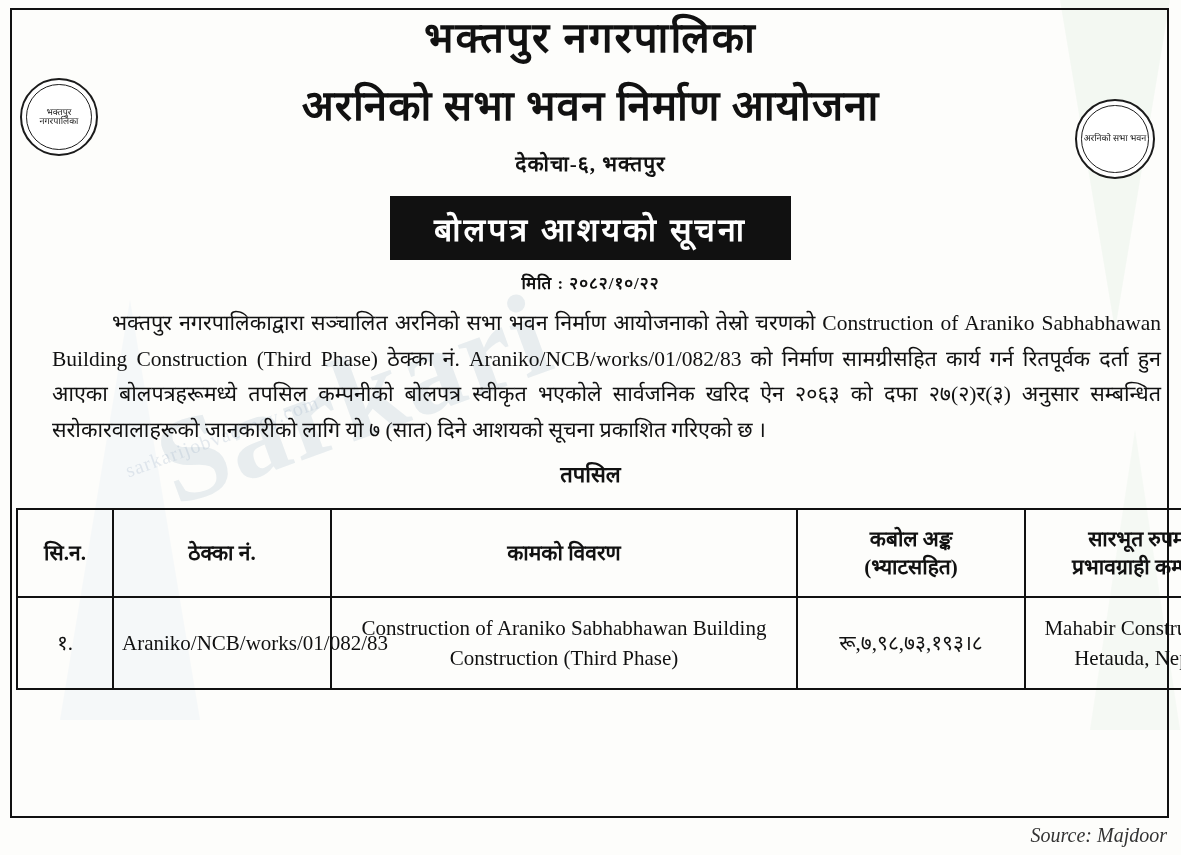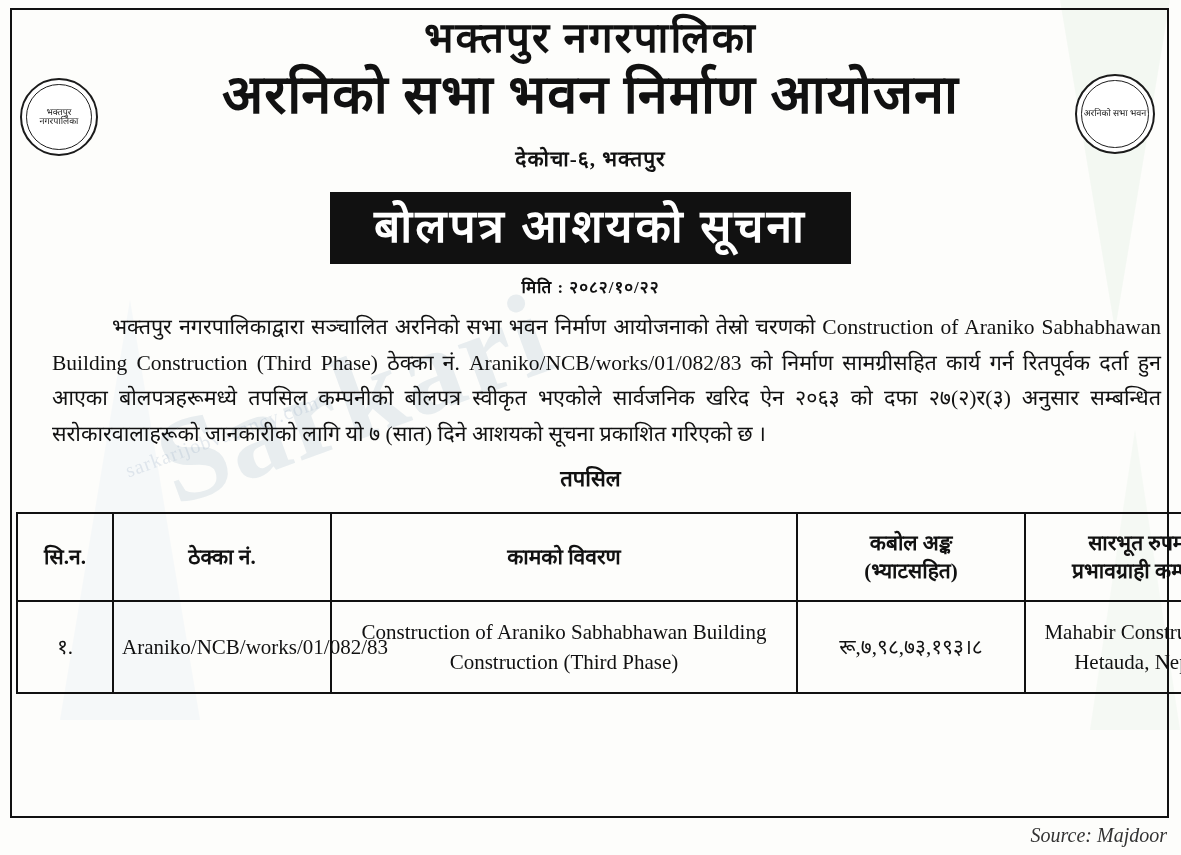--- a/index.html
+++ b/index.html
@@ -94,21 +94,21 @@
     overflow: hidden;
   }
   .seal-left {
     left: 20px;
     top: 78px;
     width: 74px;
     height: 74px;
   }
   .seal-right {
     left: 1075px;
-    top: 74px;
+    top: 99px;
     width: 76px;
     height: 76px;
   }
   .seal-inner {
     width: 86%;
     height: 86%;
     border-radius: 50%;
     border: 1px solid #1b1b1b;
     display: flex;
     align-items: center;
@@ -124,47 +124,47 @@
     text-align: center;
     padding-top: 14px;
   }
   .title-line1 {
     font-size: 42px;
     font-weight: bold;
     letter-spacing: 2px;
     line-height: 1.15;
   }
   .title-line2 {
-    font-size: 54px;
+    font-size: 42px;
     font-weight: bold;
     letter-spacing: 1px;
     line-height: 1.15;
-    margin-top: 2px;
+    margin-top: 20px;
   }
   .subtitle {
     text-align: center;
     font-size: 21px;
     font-weight: bold;
     margin-top: 18px;
     line-height: 1.5;
     letter-spacing: 1px;
   }
 
   .banner-wrap {
     display: flex;
     justify-content: center;
     margin-top: 16px;
   }
   .banner {
     background: #111111;
     color: #ffffff;
-    font-size: 46px;
+    font-size: 32px;
     font-weight: bold;
     letter-spacing: 3px;
-    padding: 10px 44px 12px 44px;
+    padding: 17px 44px 12px 44px;
     line-height: 1.1;
   }
 
   .date-line {
     text-align: center;
     font-size: 17px;
     font-weight: bold;
     margin-top: 11px;
     letter-spacing: 1px;
   }

